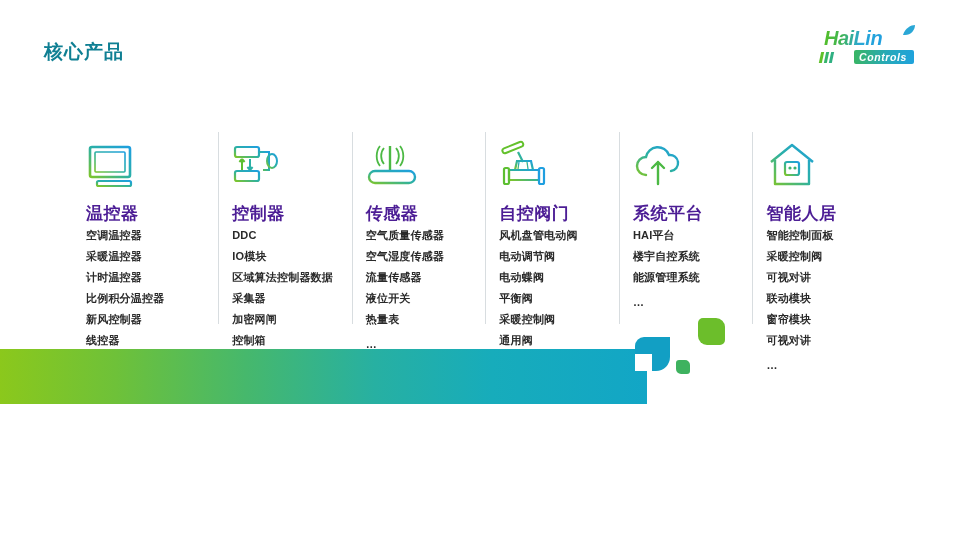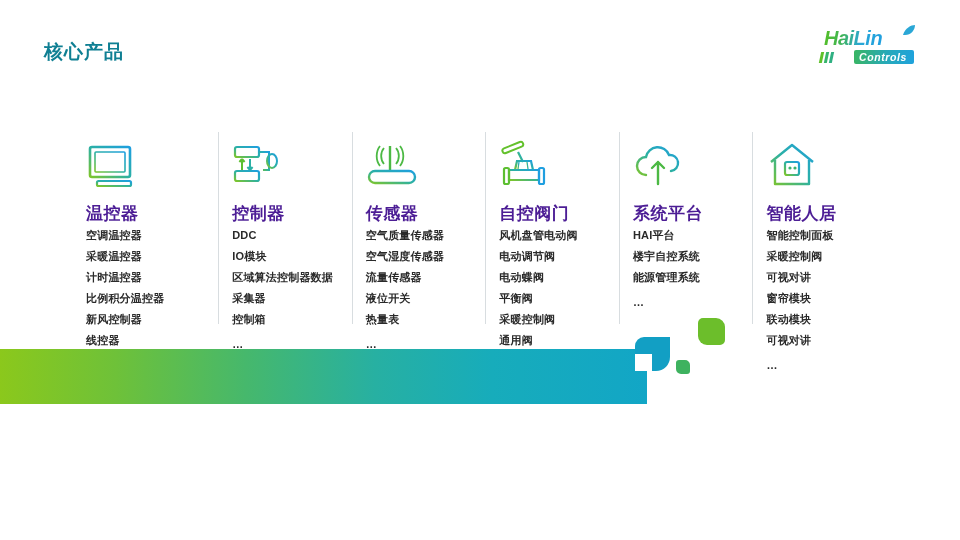--- a/index.html
+++ b/index.html
@@ -241,20 +241,21 @@
           <path d="M18 15 L18 26 M18 26 l-2.6 -3 M18 26 l2.6 -3" fill="none" stroke="#2bb0a6" stroke-width="2"></path>
           <path d="M27 8 H37 V26 H31" fill="none" stroke="url(#g2)" stroke-width="2"></path>
           <ellipse cx="40" cy="17" rx="5" ry="7" fill="none" stroke="url(#g2)" stroke-width="2"></ellipse>
         </svg>
       </div>
       <div class="col-title">控制器</div>
       <ul class="col-list">
         <li>DDC</li>
         <li>IO模块</li>
         <li>区域算法控制器数据采集器</li>
+        <li>加密网闸</li>
         <li>控制箱</li>
       </ul>
       <div class="col-ellipsis">…</div>
     </div>
 
     <div class="col">
       <div class="col-icon">
         <svg width="52" height="46" viewBox="0 0 52 46">
           <defs>
               <linearGradient id="g3" x1="0" y1="1" x2="1" y2="0">
@@ -366,22 +367,22 @@
               <line x1="33" y1="27" x2="37" y2="27"></line>
               <line x1="33" y1="31" x2="37" y2="31"></line>
           </g>
         </svg>
       </div>
       <div class="col-title">智能人居</div>
       <ul class="col-list">
         <li>智能控制面板</li>
         <li>采暖控制阀</li>
         <li>可视对讲</li>
+        <li>联动模块</li>
         <li>窗帘模块</li>
-        <li>联动模块</li>
         <li>可视对讲</li>
       </ul>
       <div class="col-ellipsis">…</div>
     </div>
 
   </div>
 
   <div class="footer-bar"></div>
   <div class="footer-notch"></div>
   <div class="sq-green-lg"></div>

